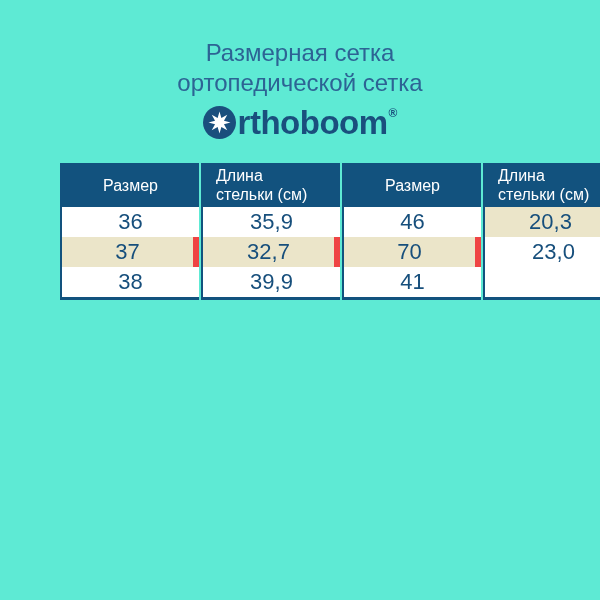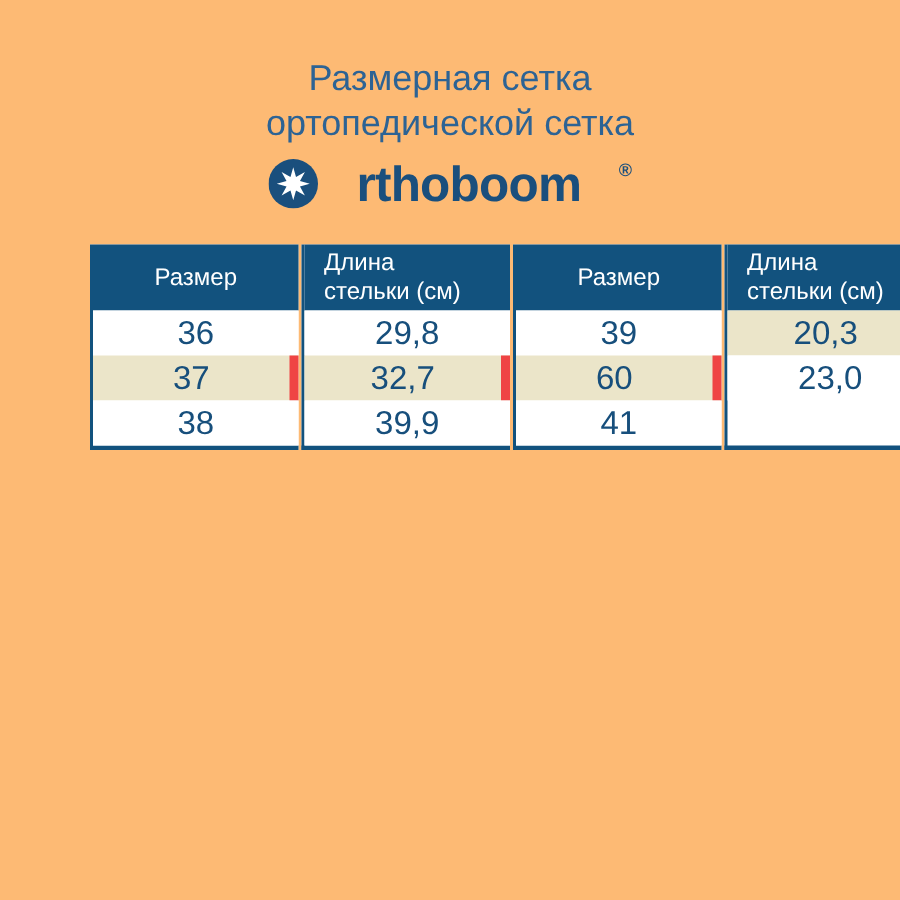--- a/index.html
+++ b/index.html
@@ -5,21 +5,21 @@
   html, body {
     margin: 0;
     padding: 0;
     background: #ffffff;
     font-family: "Liberation Sans", sans-serif;
   }
   .page {
     position: relative;
     width: 600px;
     height: 600px;
-    background: #fdba74;
+    background: #5eead4;
     overflow: hidden;
   }
   .title {
     position: absolute;
     top: 38px;
     left: 0;
     width: 100%;
     text-align: center;
     font-size: 24px;
     line-height: 30px;
@@ -31,21 +31,20 @@
     top: 106px;
     left: 0;
     width: 100%;
     display: flex;
     justify-content: center;
   }
   .logo {
     display: flex;
     align-items: center;
     color: #1a4f7d;
-    gap: 24px;
   }
   .logo-o {
     display: block;
     width: 33px;
     height: 33px;
     margin-right: 2px;
   }
   .logo-o svg { display: block; width: 33px; height: 33px; }
   .logo-text {
     font-size: 33px;
@@ -135,31 +134,31 @@
       <div class="cell">36</div>
       <div class="cell striped">37</div>
       <div class="cell">38</div>
     </div>
 
     <div class="block c-length">
       <div class="block-header">
         <span>Длина</span>
         <span>стельки (см)</span>
       </div>
-      <div class="cell">29,8</div>
+      <div class="cell">35,9</div>
       <div class="cell striped">32,7</div>
       <div class="cell">39,9</div>
     </div>
 
     <div class="block c-size">
       <div class="block-header">
         <span>Размер</span>
       </div>
-      <div class="cell">39</div>
-      <div class="cell striped">60</div>
+      <div class="cell">46</div>
+      <div class="cell striped">70</div>
       <div class="cell">41</div>
     </div>
 
     <div class="block c-length last">
       <div class="block-header">
         <span>Длина</span>
         <span>стельки (см)</span>
       </div>
       <div class="cell striped">20,3</div>
       <div class="cell">23,0</div>

